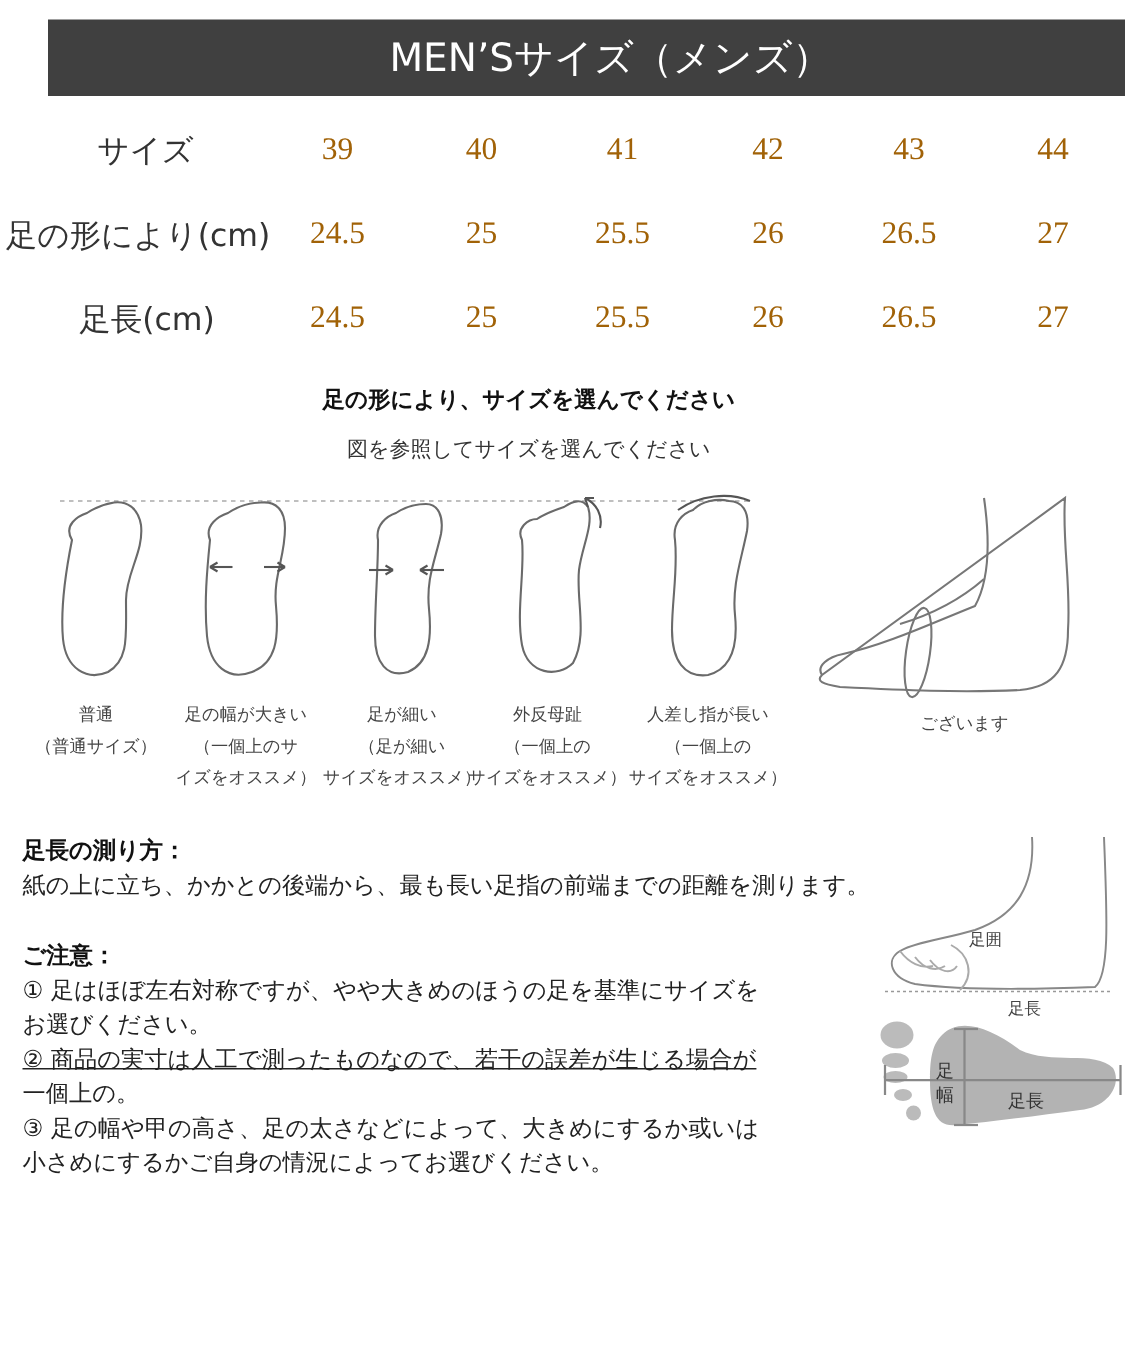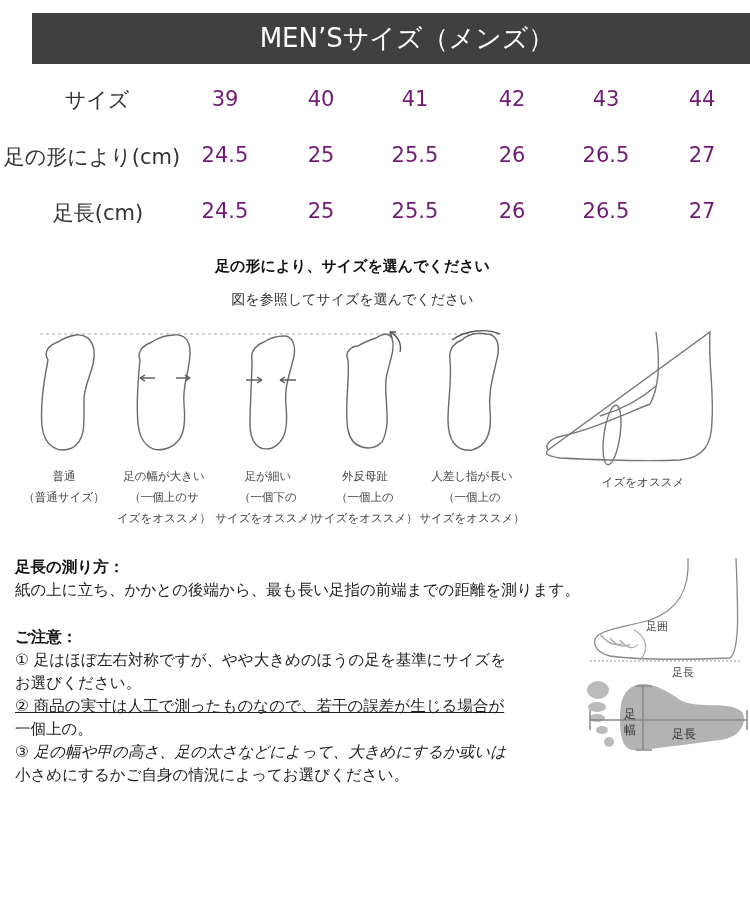--- a/index.html
+++ b/index.html
@@ -1,19 +1,19 @@
 <!DOCTYPE html>
 <html><head>
 <meta charset="utf-8">
 <style>
   html,body{margin:0;padding:0;background:#fff;}
   body{width:750px;height:901px;position:relative;overflow:hidden;font-family:"DejaVu Sans","Liberation Sans",sans-serif;color:#333;}
   .header{position:absolute;left:0;top:13px;width:750px;height:51px;background:#404040;display:flex;align-items:center;justify-content:center;margin-left:32px;}
   .header span{color:#fff;font-size:26px;letter-spacing:0px;font-family:"DejaVu Sans",sans-serif;}
-  .cell{position:absolute;font-size:21px;color:#701a75;white-space:nowrap;transform:translateX(-50%);}
+  .cell{position:absolute;font-size:21px;color:#a16207;white-space:nowrap;transform:translateX(-50%);font-family:Liberation Serif, serif;}
   .rowlabel{position:absolute;font-size:21px;color:#333;white-space:nowrap;text-align:center;transform:translateX(-50%);}
   .t1{position:absolute;left:0;width:705px;text-align:center;top:257px;font-size:15px;font-weight:bold;color:#111;}
   .t2{position:absolute;left:0;width:705px;text-align:center;top:291px;font-size:14px;color:#333;}
   .foot-cap{position:absolute;font-size:11.5px;color:#444;text-align:center;line-height:21px;white-space:nowrap;transform:translateX(-50%);}
   .feet{position:absolute;left:0;top:320px;}
   .sec-title{position:absolute;left:15px;font-size:15.5px;font-weight:bold;color:#111;white-space:nowrap;}
   .sec-text{position:absolute;left:15px;font-size:15.5px;color:#222;line-height:22.5px;white-space:nowrap;}
 </style>
 </head>
 <body>
@@ -91,35 +91,35 @@
   <div>普通</div>
   <div>（普通サイズ）</div>
 </div>
 <div class="foot-cap" style="left:164px;top:466px;">
   <div>足の幅が大きい</div>
   <div>（一個上のサ</div>
   <div>イズをオススメ）</div>
 </div>
 <div class="foot-cap" style="left:268px;top:466px;">
   <div>足が細い</div>
-  <div>（一個下の</div>
+  <div>（足が細い</div>
   <div>サイズをオススメ）</div>
 </div>
 <div class="foot-cap" style="left:365px;top:466px;">
   <div>外反母趾</div>
   <div>（一個上の</div>
   <div>サイズをオススメ）</div>
 </div>
 <div class="foot-cap" style="left:472px;top:466px;">
   <div>人差し指が長い</div>
   <div>（一個上の</div>
   <div>サイズをオススメ）</div>
 </div>
 <div class="foot-cap" style="left:643px;top:472px;">
-  <div>イズをオススメ</div>
+  <div>ございます</div>
 </div>
 
 <div class="sec-title" style="top:557px;text-align:right;">足長の測り方：</div>
 <div class="sec-text" style="top:579px;">紙の上に立ち、かかとの後端から、最も長い足指の前端までの距離を測ります。</div>
 
 <svg style="position:absolute;left:580px;top:550px;" width="170" height="230" viewBox="0 0 170 230">
   <g fill="none" stroke="#888" stroke-width="1.3">
     <path d="M108,8 C110,40 98,60 70,70 C50,76 30,78 20,84 C10,90 14,102 30,106 C60,110 100,110 150,108 C160,100 158,60 156,8"></path>
     <path d="M20,84 C26,92 34,96 42,94 M30,88 C36,96 44,98 50,94 M40,90 C46,98 54,100 58,94" stroke="#aaa"></path>
     <path d="M54,80 C66,86 70,100 60,110" stroke="#aaa"></path>
@@ -145,14 +145,14 @@
   <text x="44" y="168" font-size="12" fill="#333" font-family="DejaVu Sans, sans-serif">足</text>
   <text x="44" y="184" font-size="12" fill="#333" font-family="DejaVu Sans, sans-serif">幅</text>
   <text x="92" y="188" font-size="12" fill="#333" font-family="DejaVu Sans, sans-serif">足長</text>
 </svg>
 
 <div class="sec-title" style="top:627px;">ご注意：</div>
 <div class="sec-text" style="top:649px;">① 足はほぼ左右対称ですが、やや大きめのほうの足を基準にサイズを</div>
 <div class="sec-text" style="top:672px;">お選びください。</div>
 <div class="sec-text" style="top:695px;text-decoration:underline;">② 商品の実寸は人工で測ったものなので、若干の誤差が生じる場合が</div>
 <div class="sec-text" style="top:718px;">一個上の。</div>
-<div class="sec-text" style="top:741px;font-style:italic;">③ 足の幅や甲の高さ、足の太さなどによって、大きめにするか或いは</div>
+<div class="sec-text" style="top:741px;">③ 足の幅や甲の高さ、足の太さなどによって、大きめにするか或いは</div>
 <div class="sec-text" style="top:764px;">小さめにするかご自身の情況によってお選びください。</div>
 
 </body></html>

